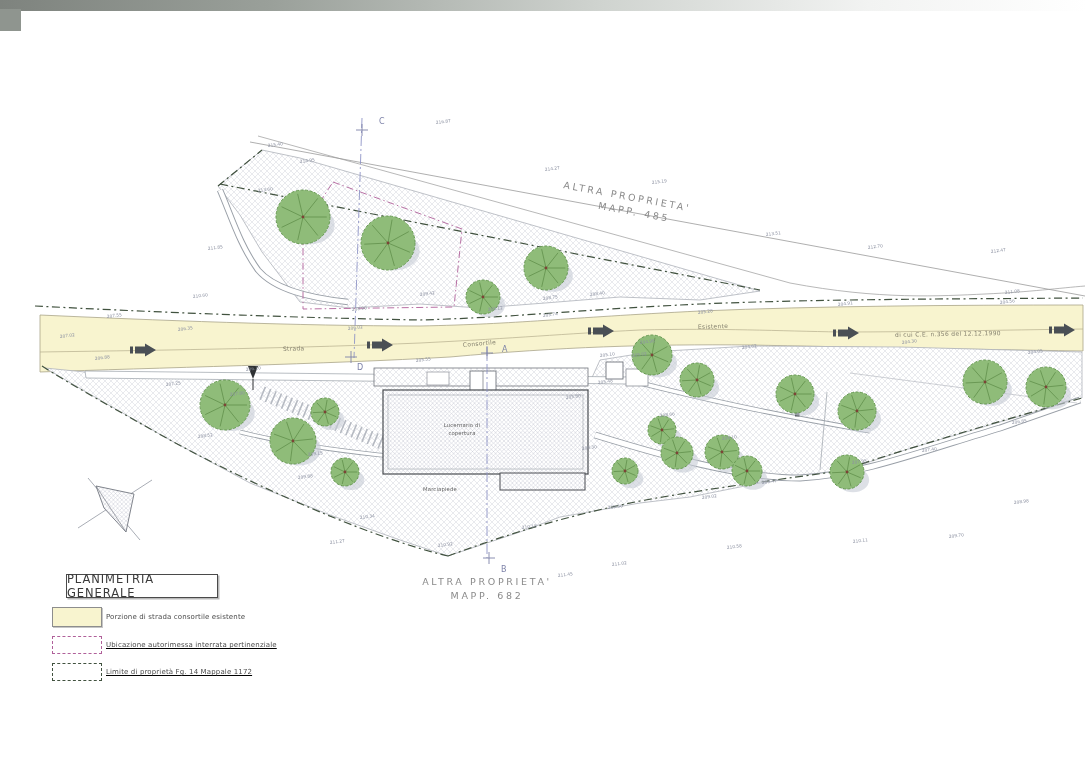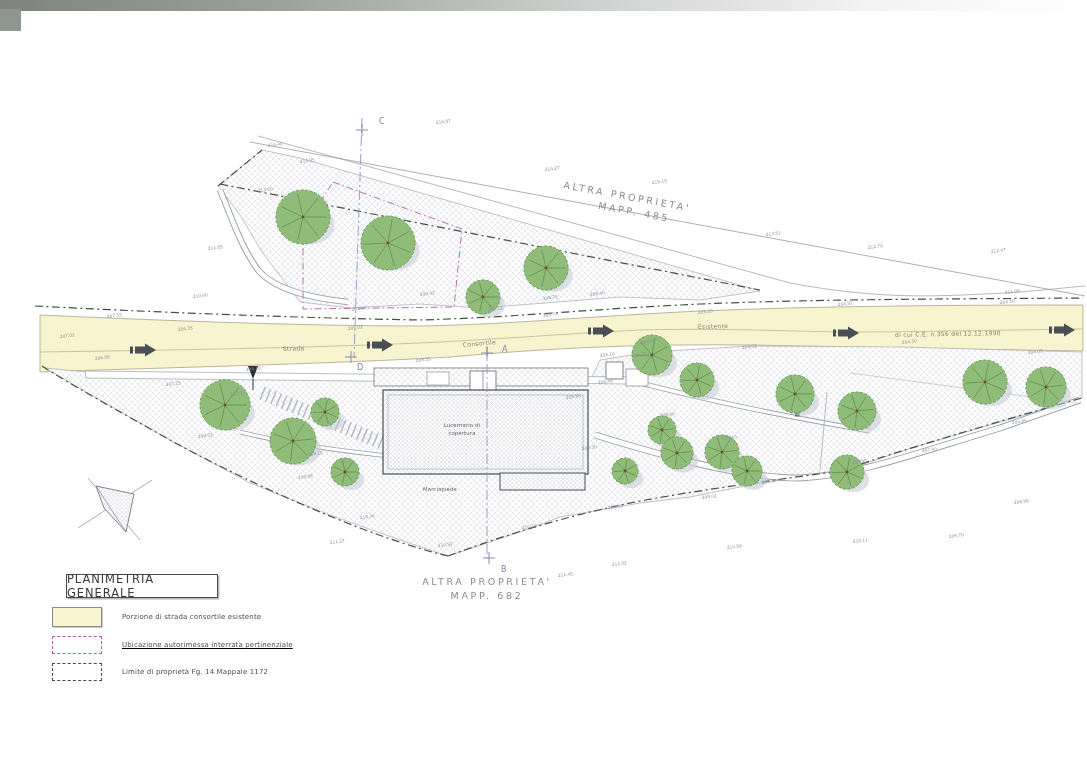--- a/index.html
+++ b/index.html
@@ -12,21 +12,21 @@
   
   #titlebox{position:absolute;left:55px;top:574px;width:150px;height:22px;
             border:1.5px solid #4a4a4a;box-shadow:1.5px 1.5px 0 #b9b9b9;
             display:flex;align-items:center;justify-content:center;
             font-size:11.5px;letter-spacing:.08em;color:#3a3a3a;background:#fff;margin-left:11px;}
   .lrow{position:absolute;left:52px;display:flex;align-items:center;}
   .swatch{width:50px;height:18px;box-sizing:border-box;background:#fff;}
   .sw-road{background:#f8f4cf;border:1px solid #8d8d8d;box-shadow:1px 1px 0 #c6c6c6;height:20px;}
   .sw-garage{border:1.3px dashed #b0609a;}
   .sw-bound{border:1.6px dashed #41523f;}
-  .llabel{margin-left:20px;font-size:7px;color:#4c4c4c;letter-spacing:.02em;}
+  .llabel{margin-left:4px;font-size:7px;color:#4c4c4c;letter-spacing:.02em;}
   
   .spot{font-family:"DejaVu Sans",sans-serif;font-size:4.3px;fill:#8d92a2;}
   .roadlbl{font-family:"DejaVu Sans",sans-serif;font-size:6px;fill:#85816f;letter-spacing:.05em;}
   .proplbl{font-family:"DejaVu Sans",sans-serif;font-size:9.5px;fill:#8a8a8a;letter-spacing:.28em;}
   .seclbl{font-family:"DejaVu Sans",sans-serif;font-size:8px;fill:#7d82a8;}
   .bldlbl{font-family:"DejaVu Sans",sans-serif;font-size:5.3px;fill:#5c5c5c;letter-spacing:.03em;}
 </style>
 </head>
 <body>
 
@@ -469,17 +469,17 @@
     <span>PLANIMETRIA GENERALE</span>
   </div>
   <div class="lrow" style="top:607px;">
     <div class="swatch sw-road"></div>
     <div class="llabel">Porzione di strada consortile esistente</div>
   </div>
   <div class="lrow" style="top:636px;text-decoration:underline;">
     <div class="swatch sw-garage"></div>
     <div class="llabel">Ubicazione autorimessa interrata pertinenziale</div>
   </div>
-  <div class="lrow" style="top:663px;">
+  <div class="lrow" style="top:663px;text-decoration:underline;">
     <div class="swatch sw-bound"></div>
     <div class="llabel">Limite di proprietà Fg. 14 Mappale 1172</div>
   </div>
 </div>
 
 </body></html>

